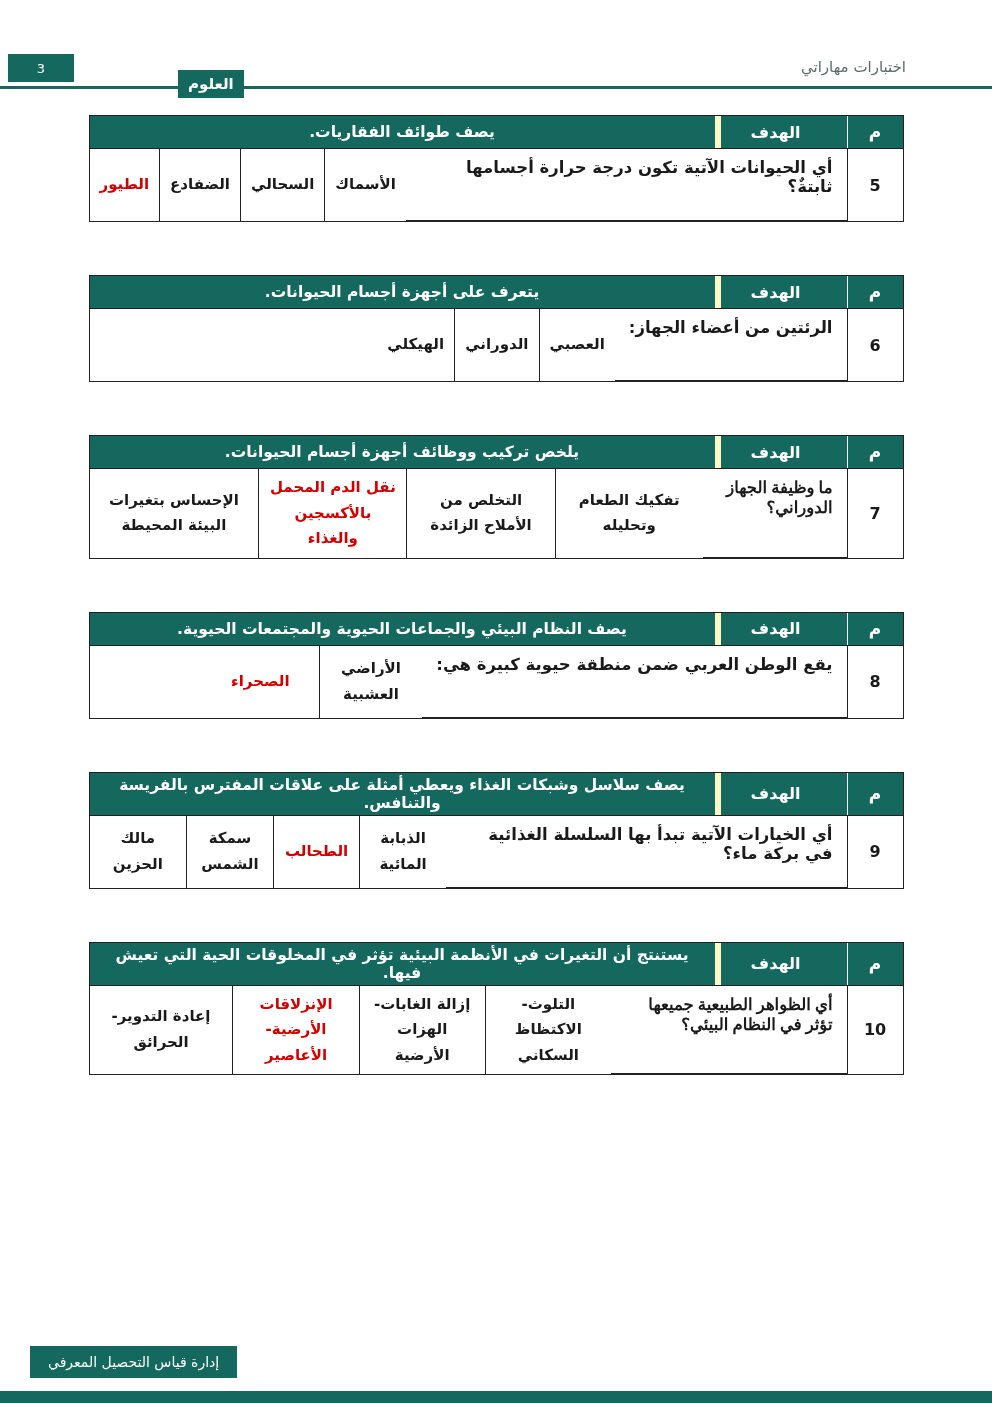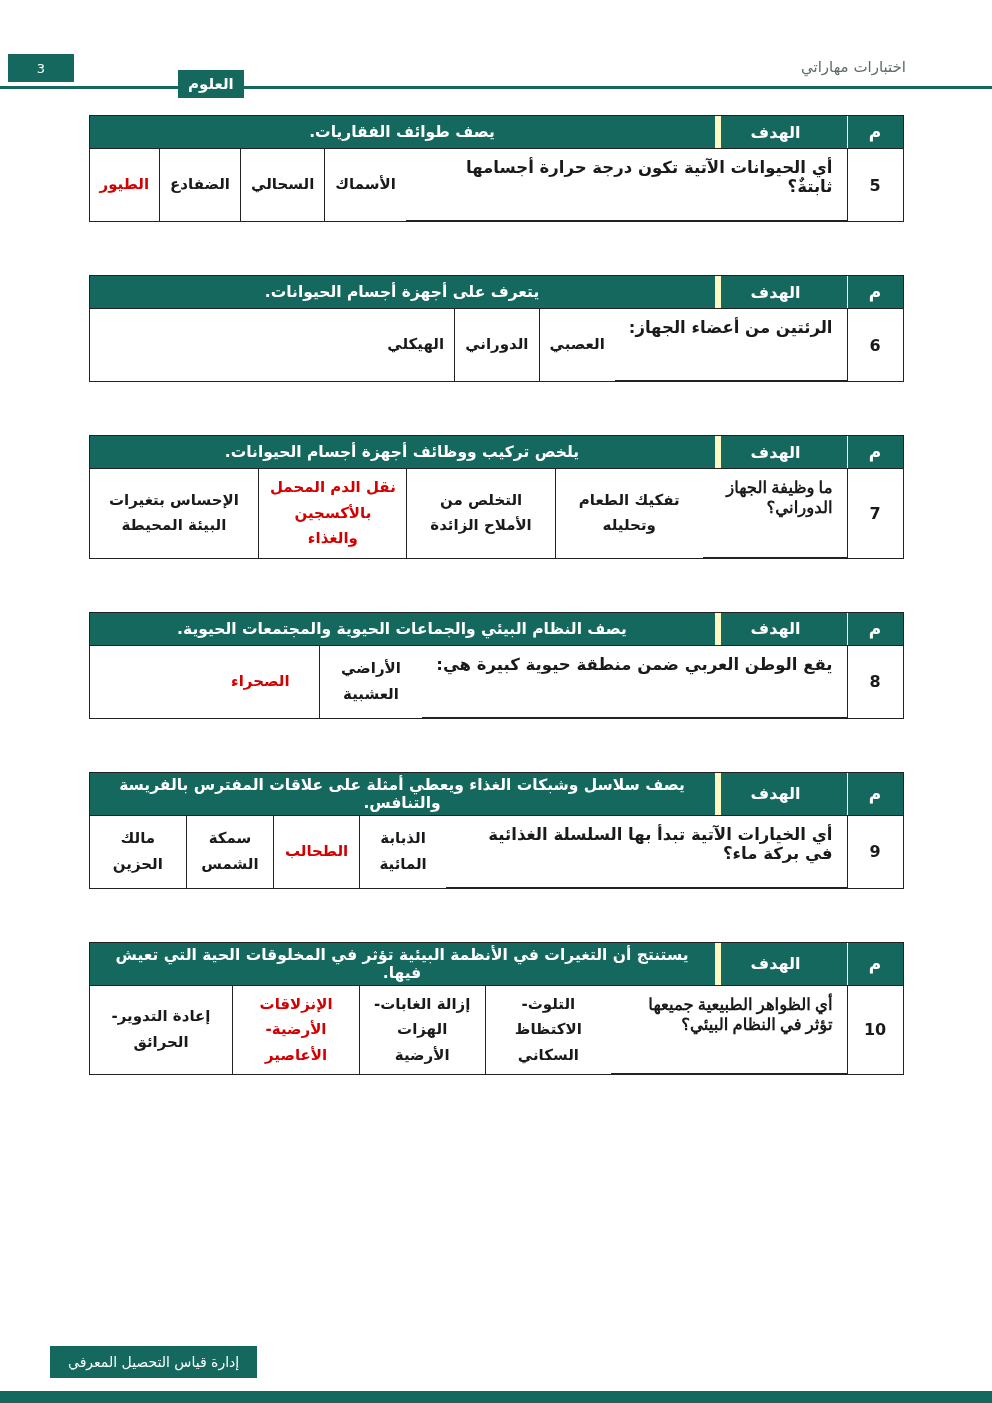--- a/index.html
+++ b/index.html
@@ -129,21 +129,20 @@
 
   
   .footer-box {
     position: absolute;
     left: 30px;
     bottom: 25px;
     background: #15685e;
     color: #ffffff;
     font-size: 14px;
     padding: 8px 18px;
-    margin-left: 20px;
   }
   .bottom-bar {
     position: absolute;
     left: 0;
     right: 0;
     bottom: 0;
     height: 12px;
     background: #15685e;
   }
 </style>

